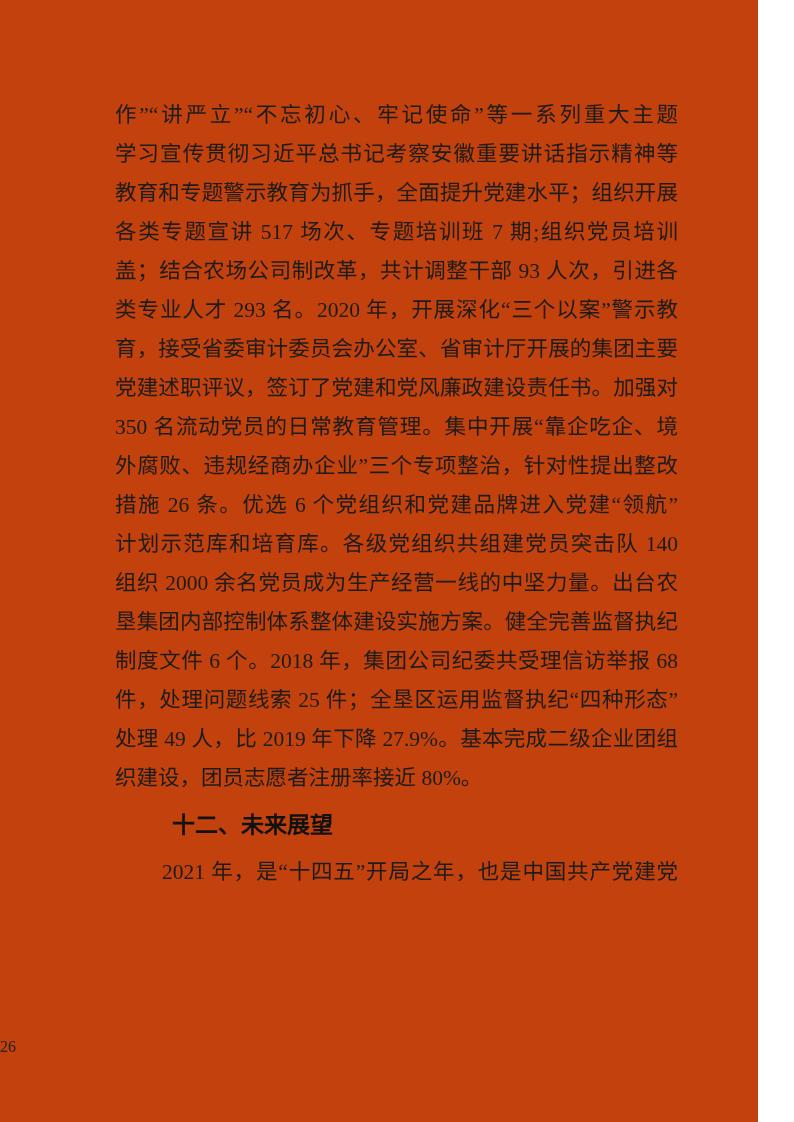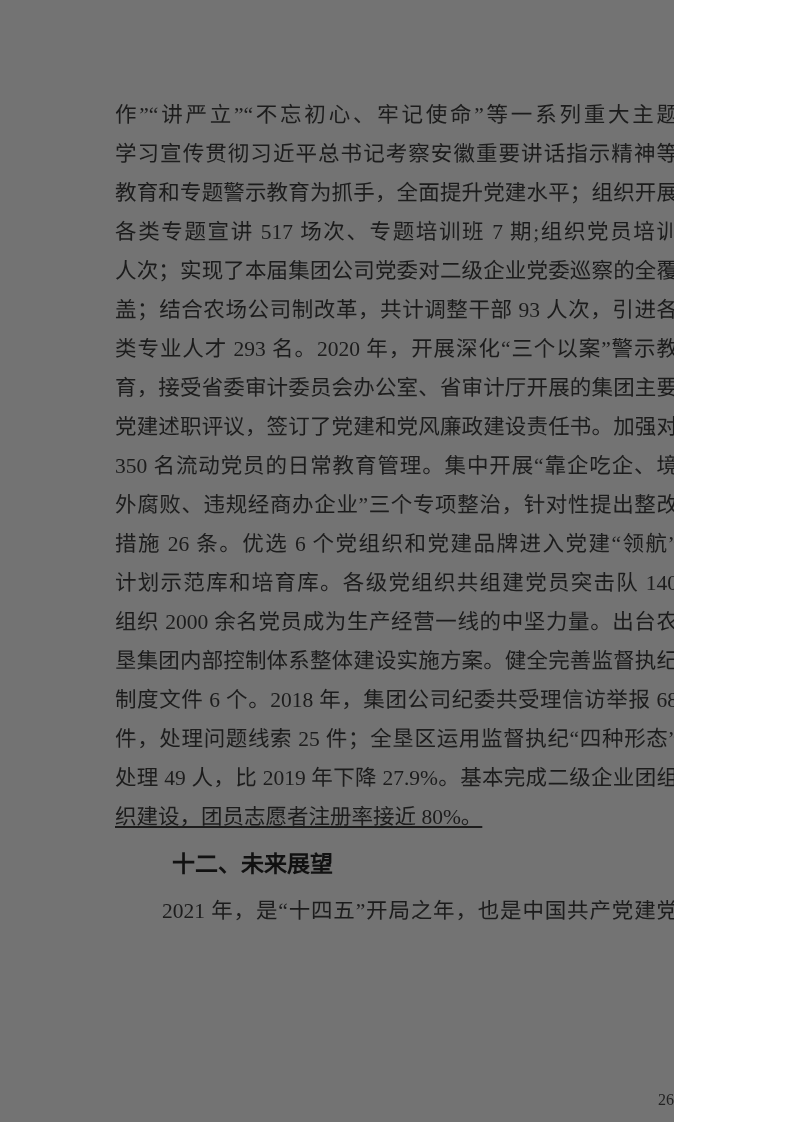--- a/index.html
+++ b/index.html
@@ -2,23 +2,23 @@
 <html lang="zh-CN"><head>
 <meta charset="utf-8">
 <style>
   html, body {
     margin: 0;
     padding: 0;
     background: #ffffff;
   }
   .page {
     position: relative;
-    width: 674px;
+    width: 758px;
     height: 1122px;
-    background: #737373;
+    background: #c2410c;
     overflow: hidden;
     font-family: "Liberation Serif", "DejaVu Serif", serif;
     color: #1c1c1c;
   }
   .text-block {
     position: absolute;
     left: 115px;
     top: 96px;
     width: 563px;
   }
@@ -28,56 +28,54 @@
     font-size: 21.5px;
     text-align: justify;
     text-align-last: justify;
     text-justify: inter-character;
     overflow: hidden;
     white-space: normal;
   }
   .line.para-end {
     text-align: left;
     text-align-last: left;
-    text-decoration: underline;
   }
   .line.indent {
     text-indent: 47px;
   }
   .heading {
     margin: 8px;
     height: 39px;
     line-height: 39px;
     padding-left: 49px;
     font-family: "Liberation Sans", "DejaVu Sans", sans-serif;
     font-weight: bold;
     font-size: 23px;
     color: #111111;
     text-align: left;
   }
   .page-number {
     position: absolute;
     left: 0;
-    top: 1091px;
+    top: 1038px;
     width: 100%;
-    text-align: right;
+    text-align: left;
     font-size: 16px;
     color: #222222;
   }
 </style>
 </head>
 <body>
 
 <div class="page">
   <div class="text-block">
     <div class="line">作”“讲严立”“不忘初心、牢记使命”等一系列重大主题</div>
     <div class="line">学习宣传贯彻习近平总书记考察安徽重要讲话指示精神等</div>
     <div class="line">教育和专题警示教育为抓手，全面提升党建水平；组织开展</div>
     <div class="line">各类专题宣讲 517 场次、专题培训班 7 期;组织党员培训 1022</div>
-    <div class="line">人次；实现了本届集团公司党委对二级企业党委巡察的全覆</div>
     <div class="line">盖；结合农场公司制改革，共计调整干部 93 人次，引进各</div>
     <div class="line">类专业人才 293 名。2020 年，开展深化“三个以案”警示教</div>
     <div class="line">育，接受省委审计委员会办公室、省审计厅开展的集团主要</div>
     <div class="line">党建述职评议，签订了党建和党风廉政建设责任书。加强对</div>
     <div class="line">350 名流动党员的日常教育管理。集中开展“靠企吃企、境</div>
     <div class="line">外腐败、违规经商办企业”三个专项整治，针对性提出整改</div>
     <div class="line">措施 26 条。优选 6 个党组织和党建品牌进入党建“领航”</div>
     <div class="line">计划示范库和培育库。各级党组织共组建党员突击队 140 个、</div>
     <div class="line">组织 2000 余名党员成为生产经营一线的中坚力量。出台农</div>
     <div class="line">垦集团内部控制体系整体建设实施方案。健全完善监督执纪</div>

